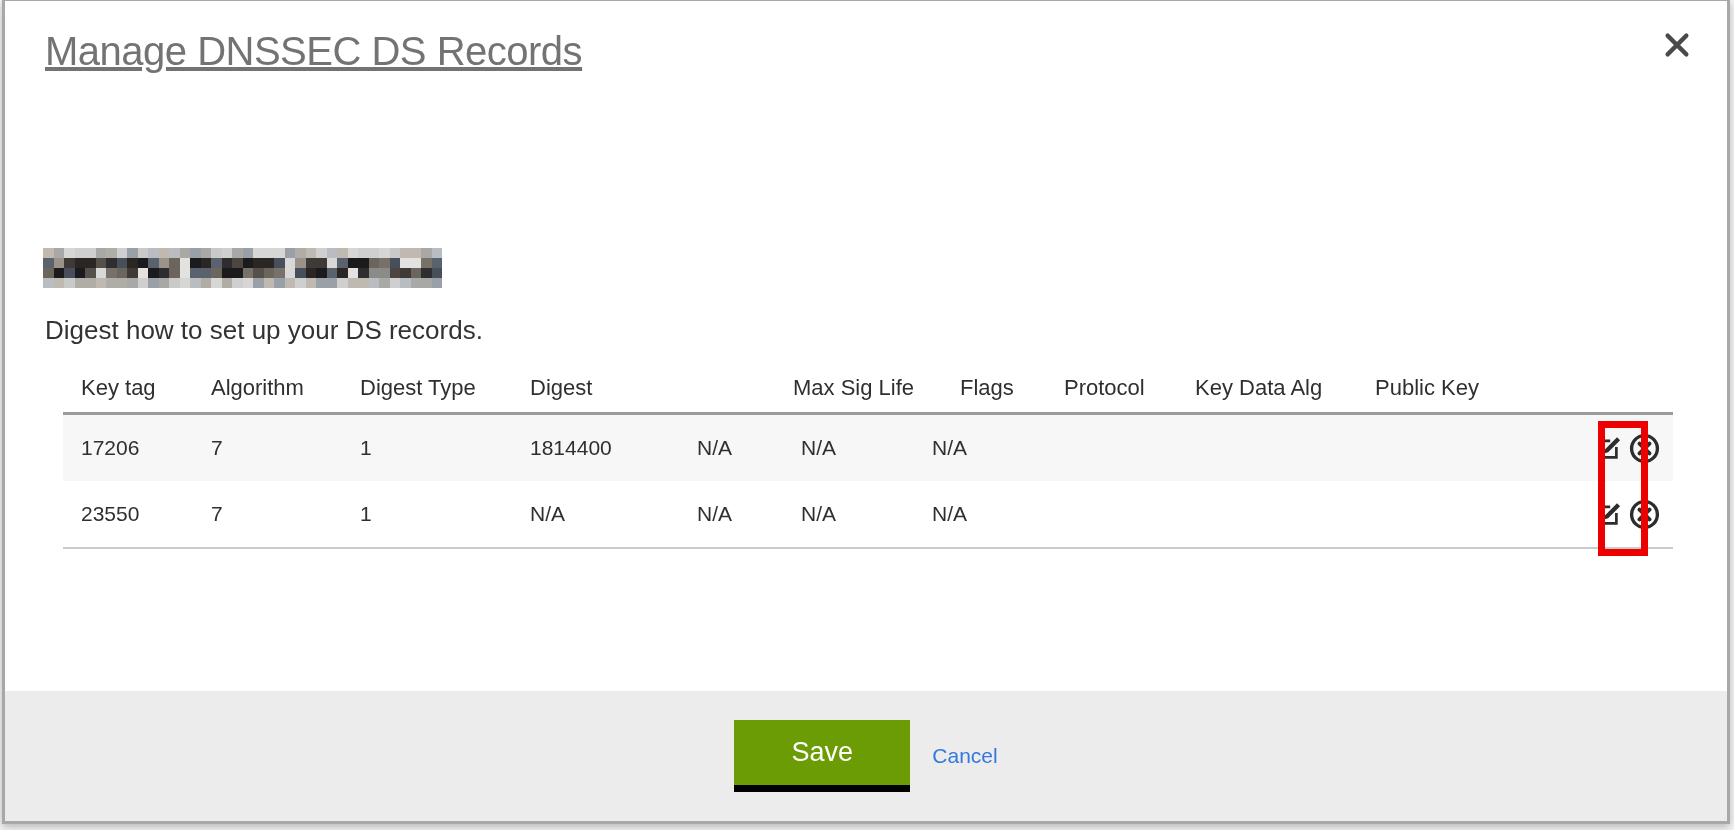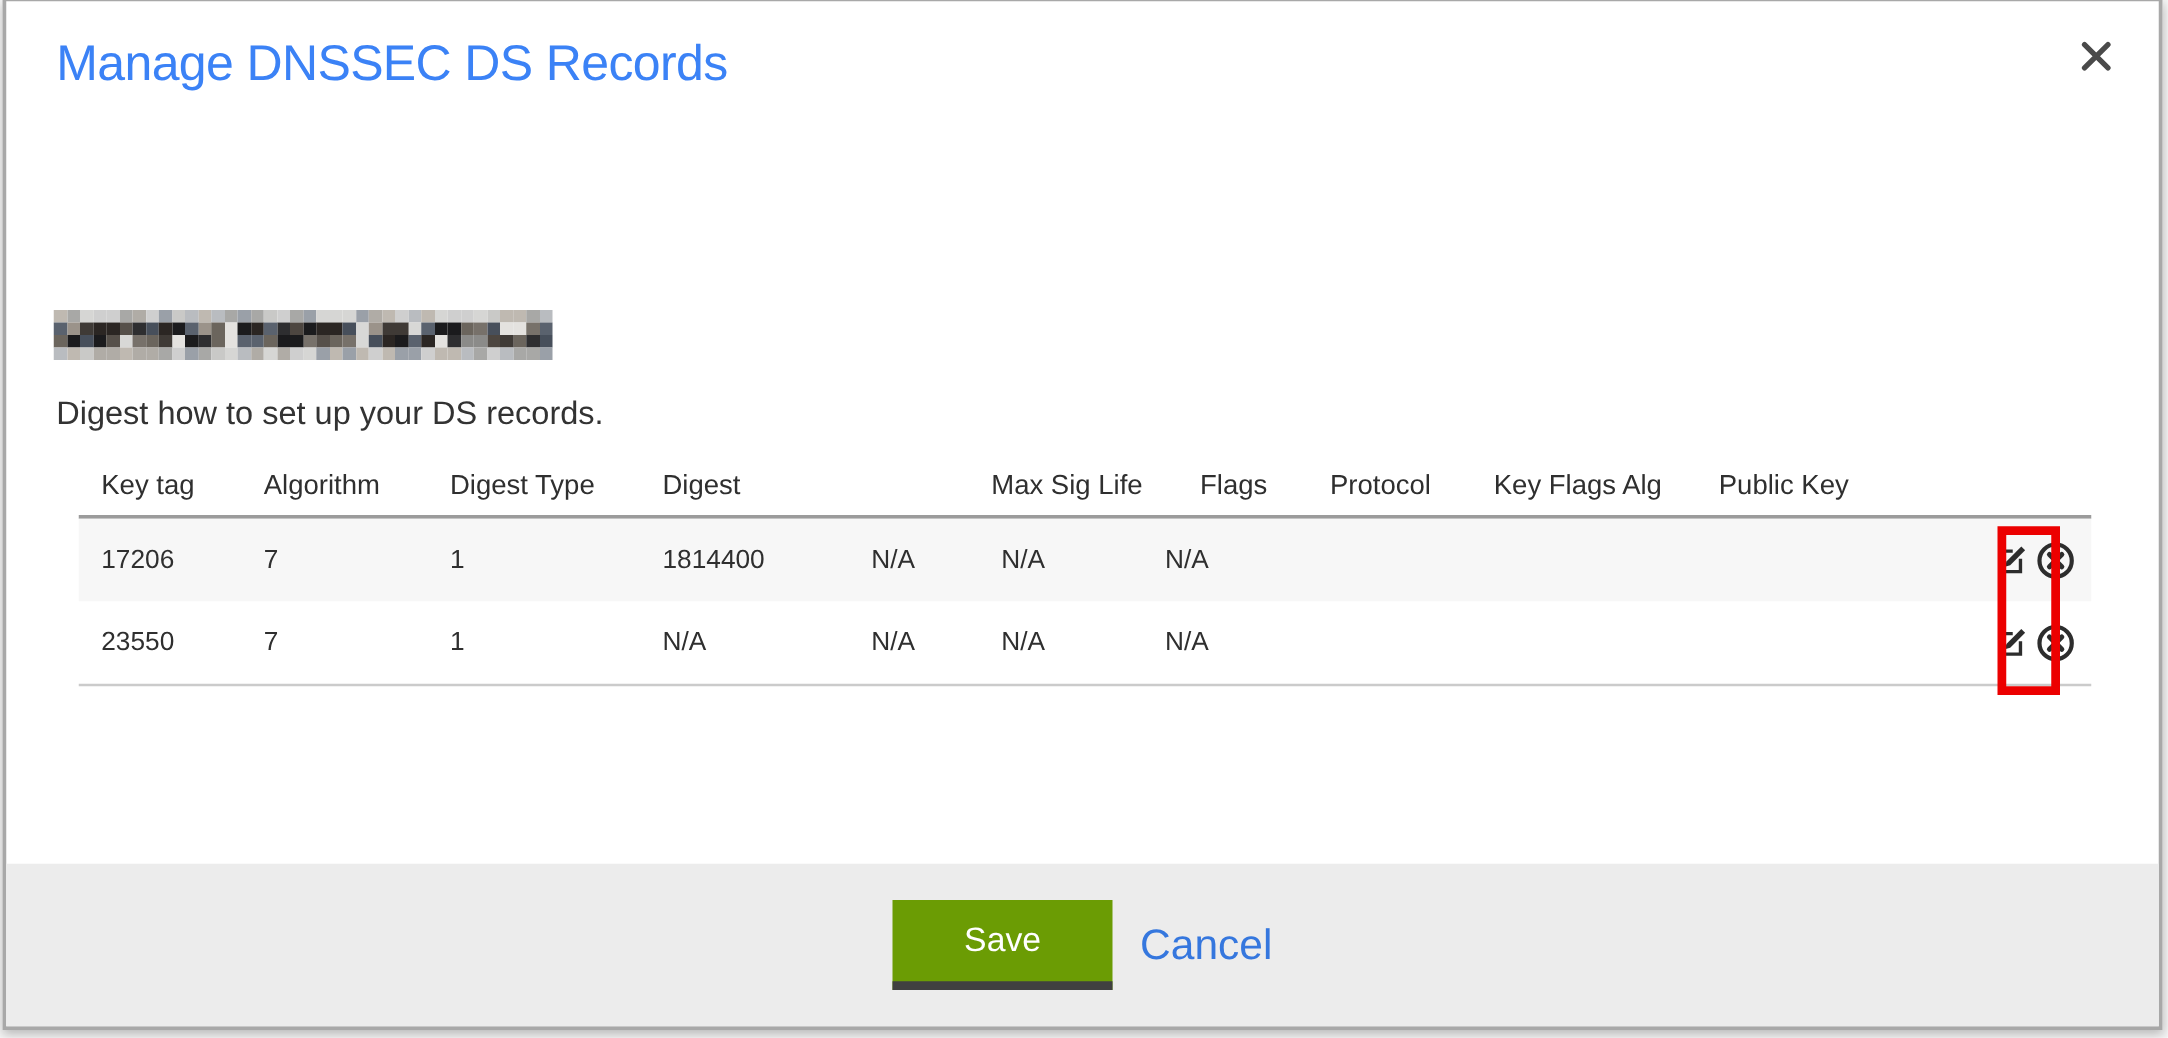--- a/index.html
+++ b/index.html
@@ -6,21 +6,21 @@
   html,body { width:1734px; height:830px; background:#f4f4f4; font-family:"Liberation Sans", sans-serif; overflow:hidden; }
 
   .modal {
     position:absolute; left:2px; top:0; width:1728px; height:824px;
     background:#ffffff; border:3px solid #a8a8a8; border-top-width:1px;
     box-shadow:0 3px 8px rgba(0,0,0,0.25);
   }
 
   .title {
     position:absolute; left:40px; top:28px;
-    font-size:40px; color:#3b82f6; letter-spacing:-0.5px; font-weight:400;
+    font-size:40px; color:#737373; letter-spacing:-0.5px; font-weight:400;text-decoration:underline;
   }
 
   .close-btn {
     position:absolute; right:30px; top:24px; width:40px; height:40px;
     display:flex; align-items:center; justify-content:center; cursor:pointer;
   }
 
   .redacted {
     position:absolute; left:38px; top:247px;
     display:grid; grid-template-columns:repeat(38,10.5px); grid-auto-rows:10px;
@@ -57,24 +57,24 @@
     font-size:22px; font-family:"Liberation Sans", sans-serif;
     padding:9px 32px; cursor:pointer;
   }
 
   .footer {
     position:absolute; left:0; bottom:0; width:100%; height:130px;
     background:#ececec; display:flex; align-items:center; justify-content:center; gap:22px;
   }
   .save-btn {
     width:176px; height:72px; background:#6b9c04; border:none;
-    border-bottom:7px solid #404040; color:#ffffff; font-size:27px;
+    border-bottom:7px solid #000000; color:#ffffff; font-size:27px;
     font-family:"Liberation Sans", sans-serif; cursor:pointer;
   }
-  .cancel-link { color:#3577de; font-size:34px; cursor:pointer; text-decoration:none; }
+  .cancel-link { color:#3577de; font-size:21px; cursor:pointer; text-decoration:none; }
 </style>
 </head>
 <body>
 
 <div class="modal">
 
   <div class="title">Manage DNSSEC DS Records</div>
 
   <div class="close-btn">
     <svg width="30" height="30" viewBox="0 0 24 24">
@@ -241,21 +241,21 @@
 
   <div class="ds-table">
     <div class="thead">
       <div class="th c1">Key tag</div>
       <div class="th c2">Algorithm</div>
       <div class="th c3">Digest Type</div>
       <div class="th c4">Digest</div>
       <div class="th c5">Max Sig Life</div>
       <div class="th c6">Flags</div>
       <div class="th c7">Protocol</div>
-      <div class="th c8">Key Flags Alg</div>
+      <div class="th c8">Key Data Alg</div>
       <div class="th c9">Public Key</div>
       <div class="c10"></div>
     </div>
 
     <div class="trow odd">
       <div class="td c1">17206</div>
       <div class="td c2">7</div>
       <div class="td c3">1</div>
       <div class="td c5">1814400</div>
       <div class="td c6">N/A</div>

